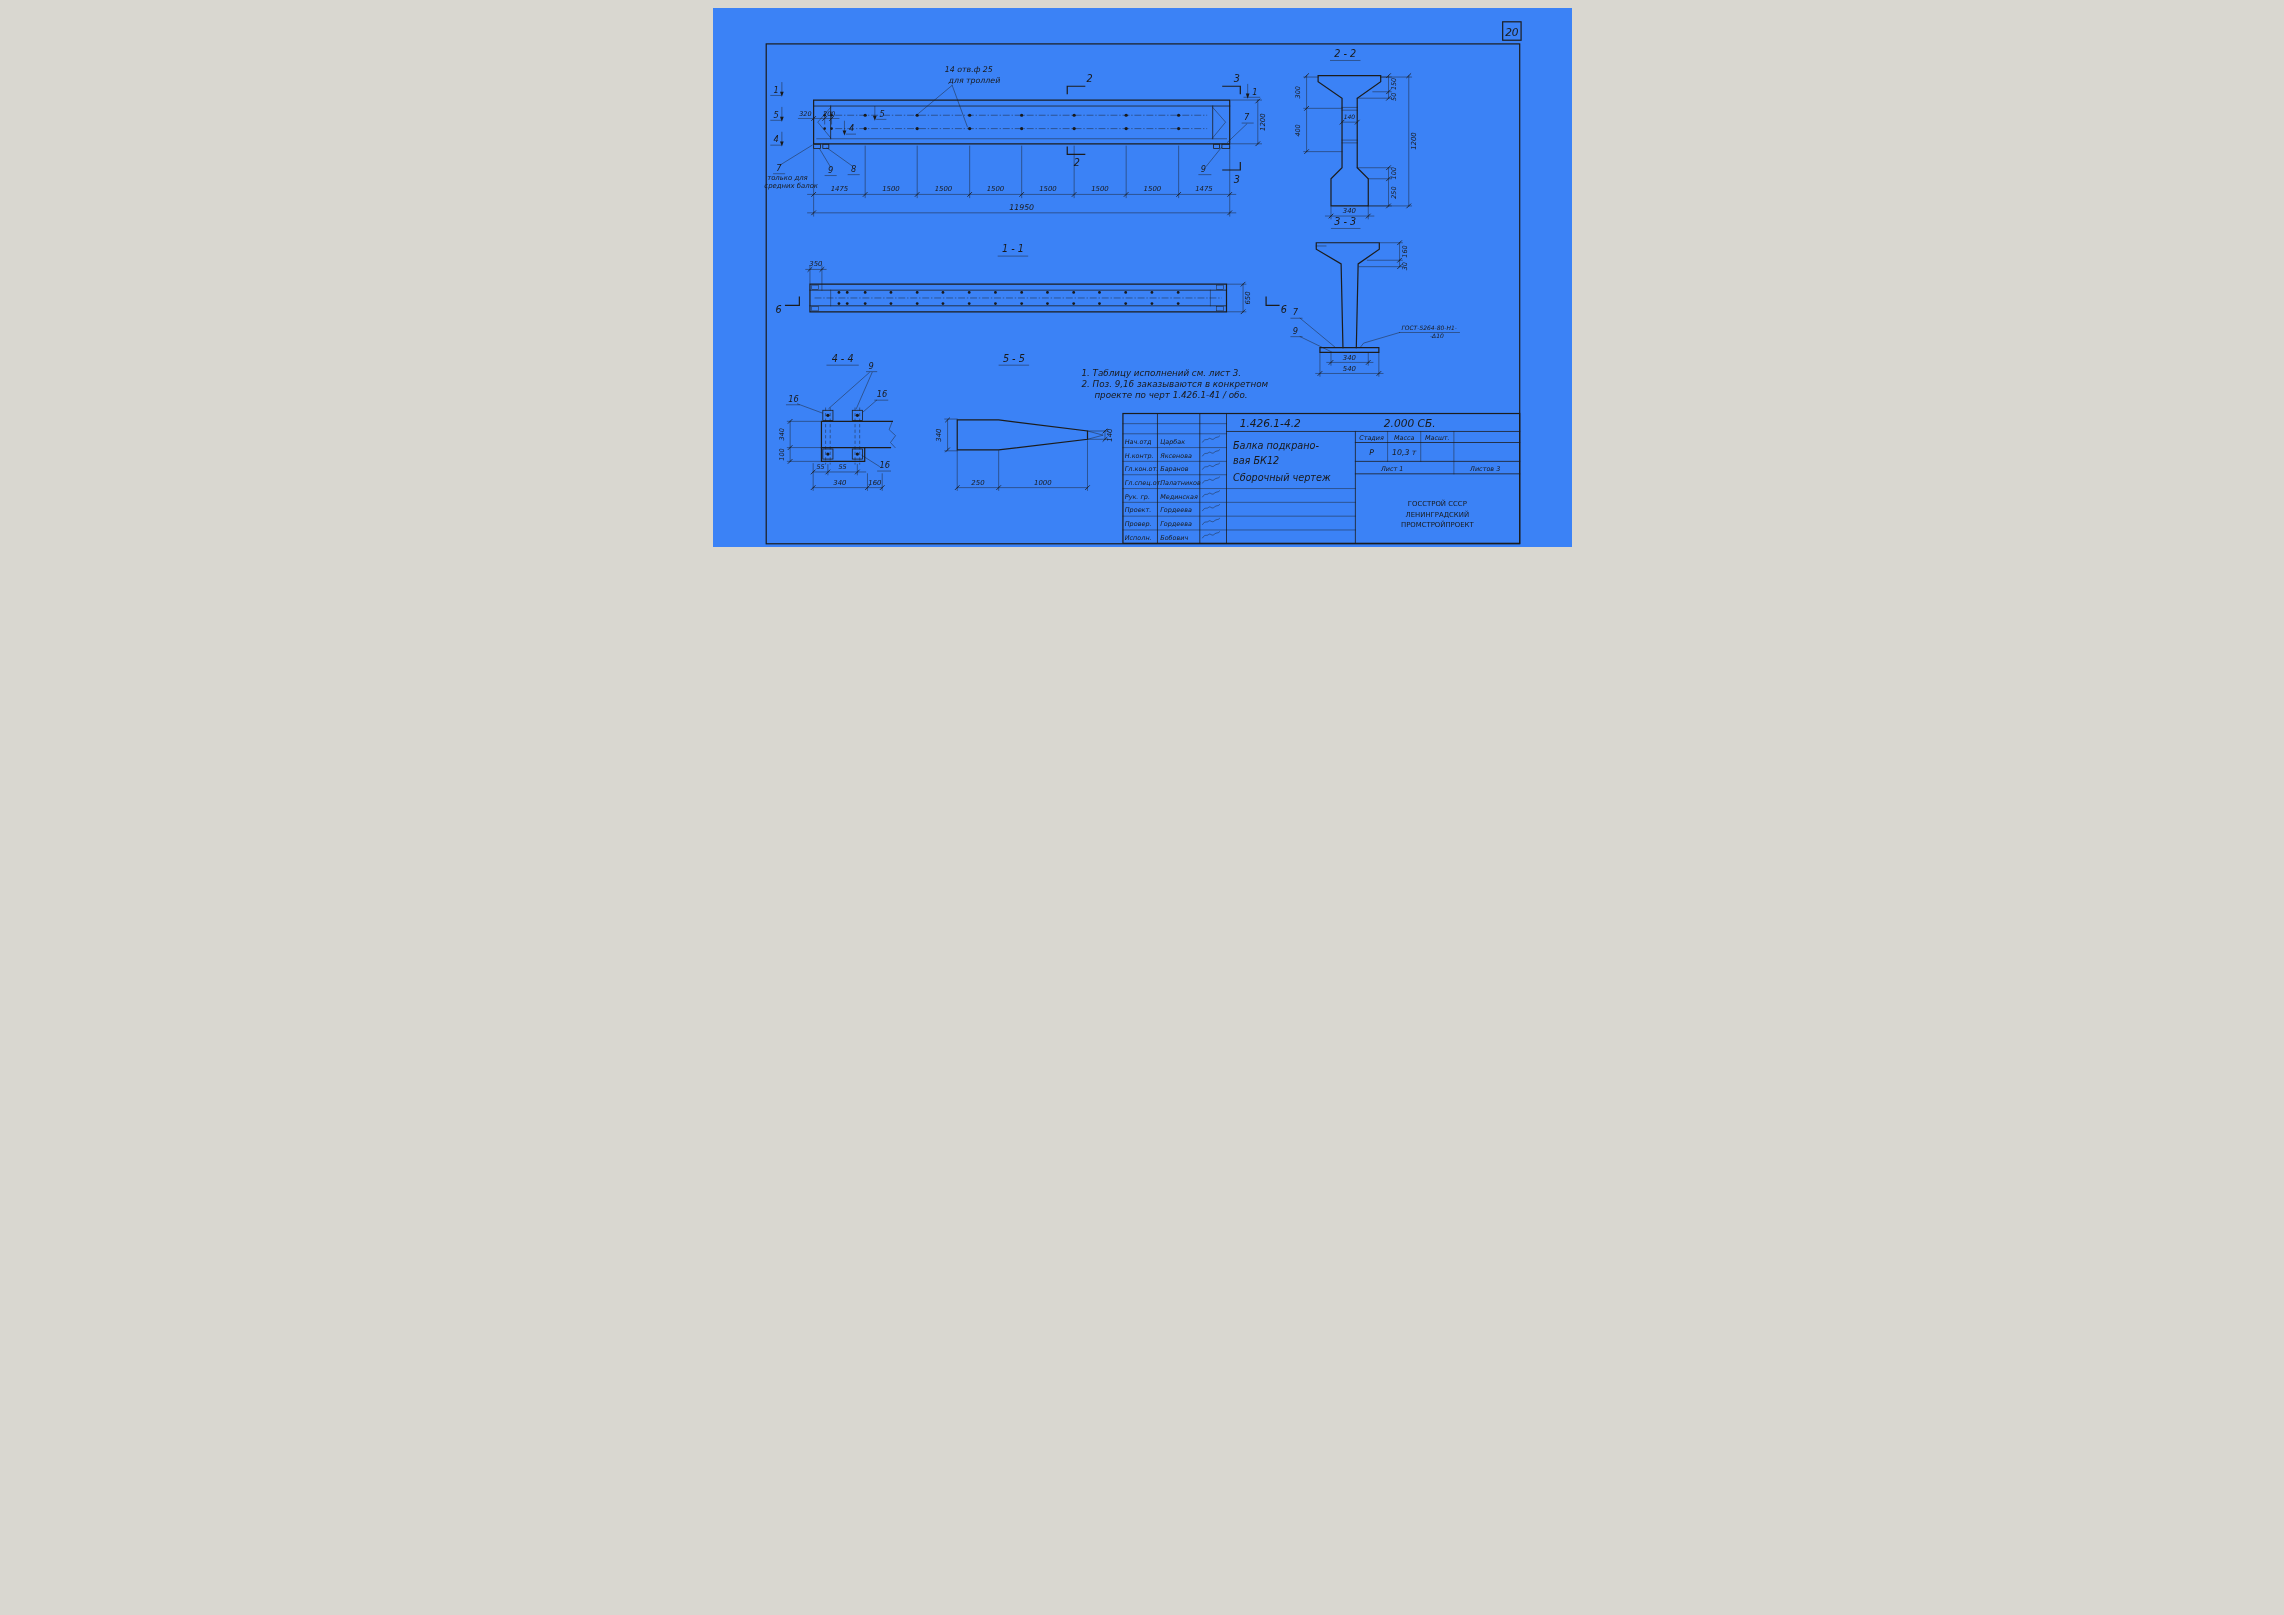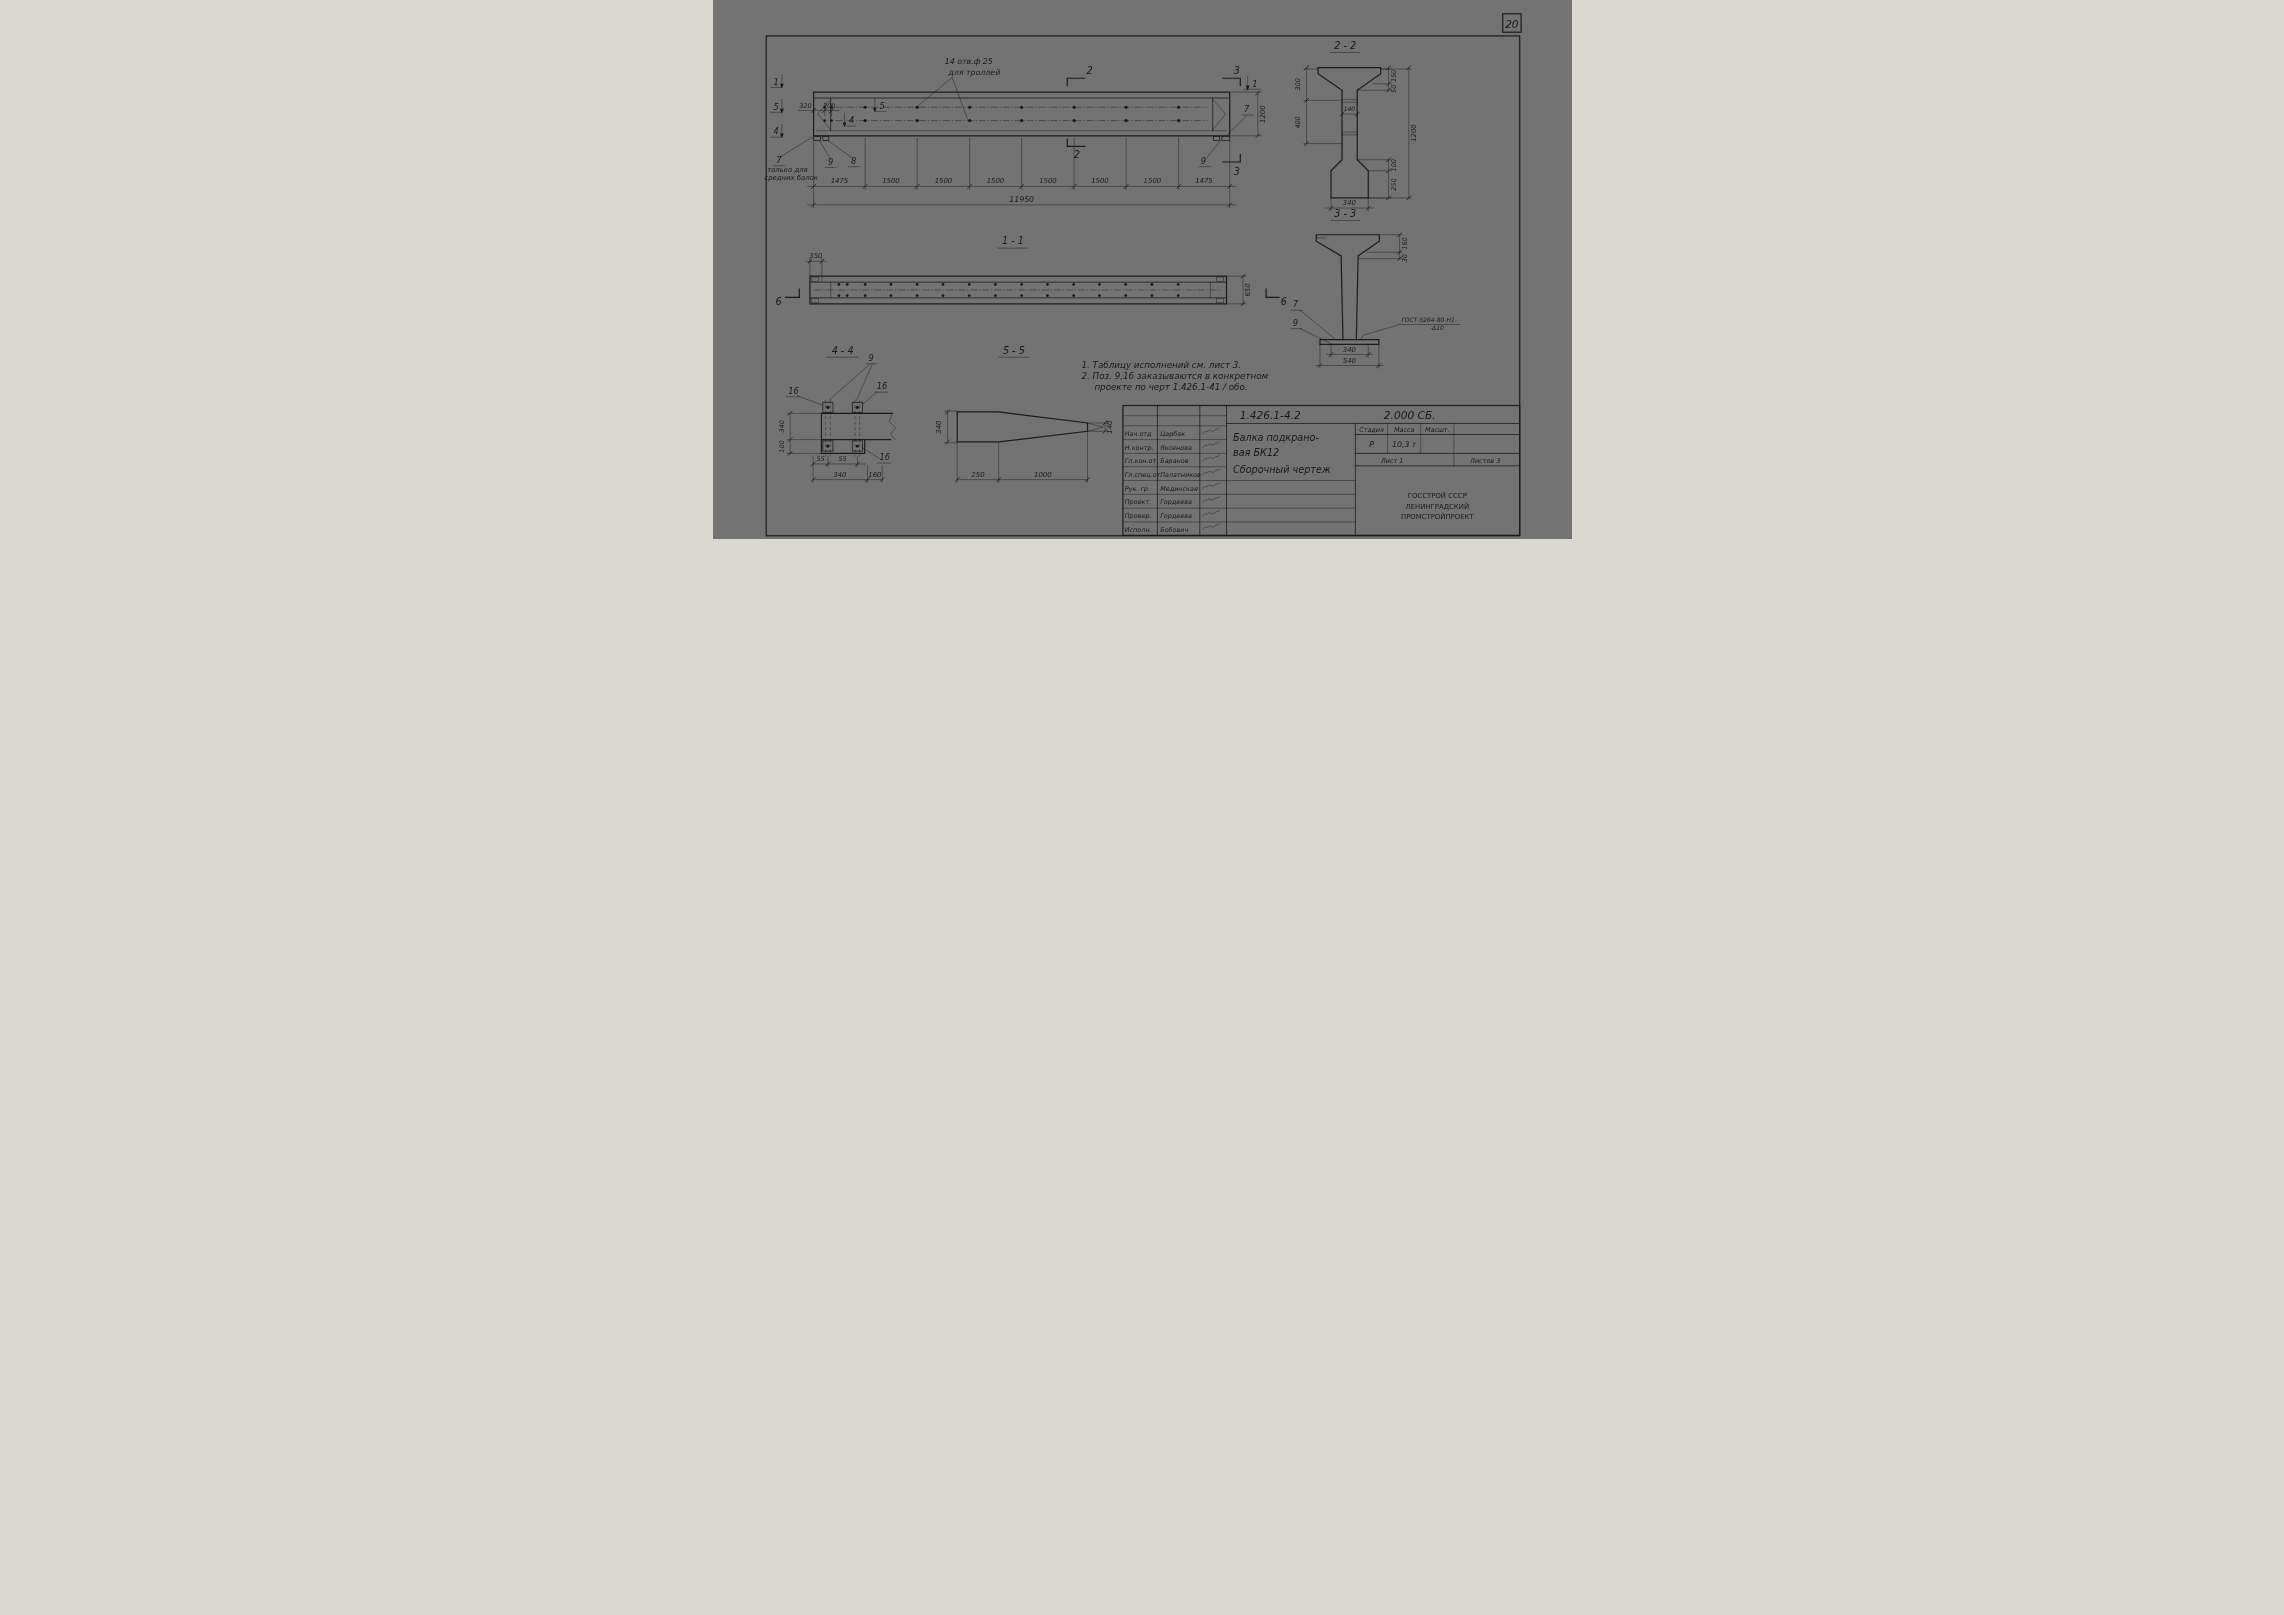--- a/index.html
+++ b/index.html
@@ -1,16 +1,16 @@
 <!DOCTYPE html>
 <html style="font-size:7.4px"><head>
 <meta charset="utf-8">
 <style>
   html,body{margin:0;padding:0;background:#d9d7d0;}
-  .page{width:859px;height:539px;background:#737373;position:relative;margin:0 auto;
+  .page{width:859px;height:539px;background:#3b82f6;position:relative;margin:8px auto;
         font-family:"DejaVu Sans",sans-serif;}
   svg{display:block;width:100%;height:100%;}
   text{font-family:"DejaVu Sans",sans-serif;font-style:italic;fill:#191919;font-size:15px;}
   .mid{text-anchor:middle;}
   .t13{font-size:13px}.t14{font-size:14px}.t15{font-size:15px}.t17{font-size:17px}
   .t18{font-size:18px}.t19{font-size:19px}.t21{font-size:21px}.t23{font-size:23px}
   .upr{font-style:normal;}
   .ln{stroke:#1c1c1c;stroke-width:1.7;fill:none;stroke-linecap:square;stroke-linejoin:miter;}
   .thick{stroke-width:2.6;}
   .thin{stroke-width:1;}

